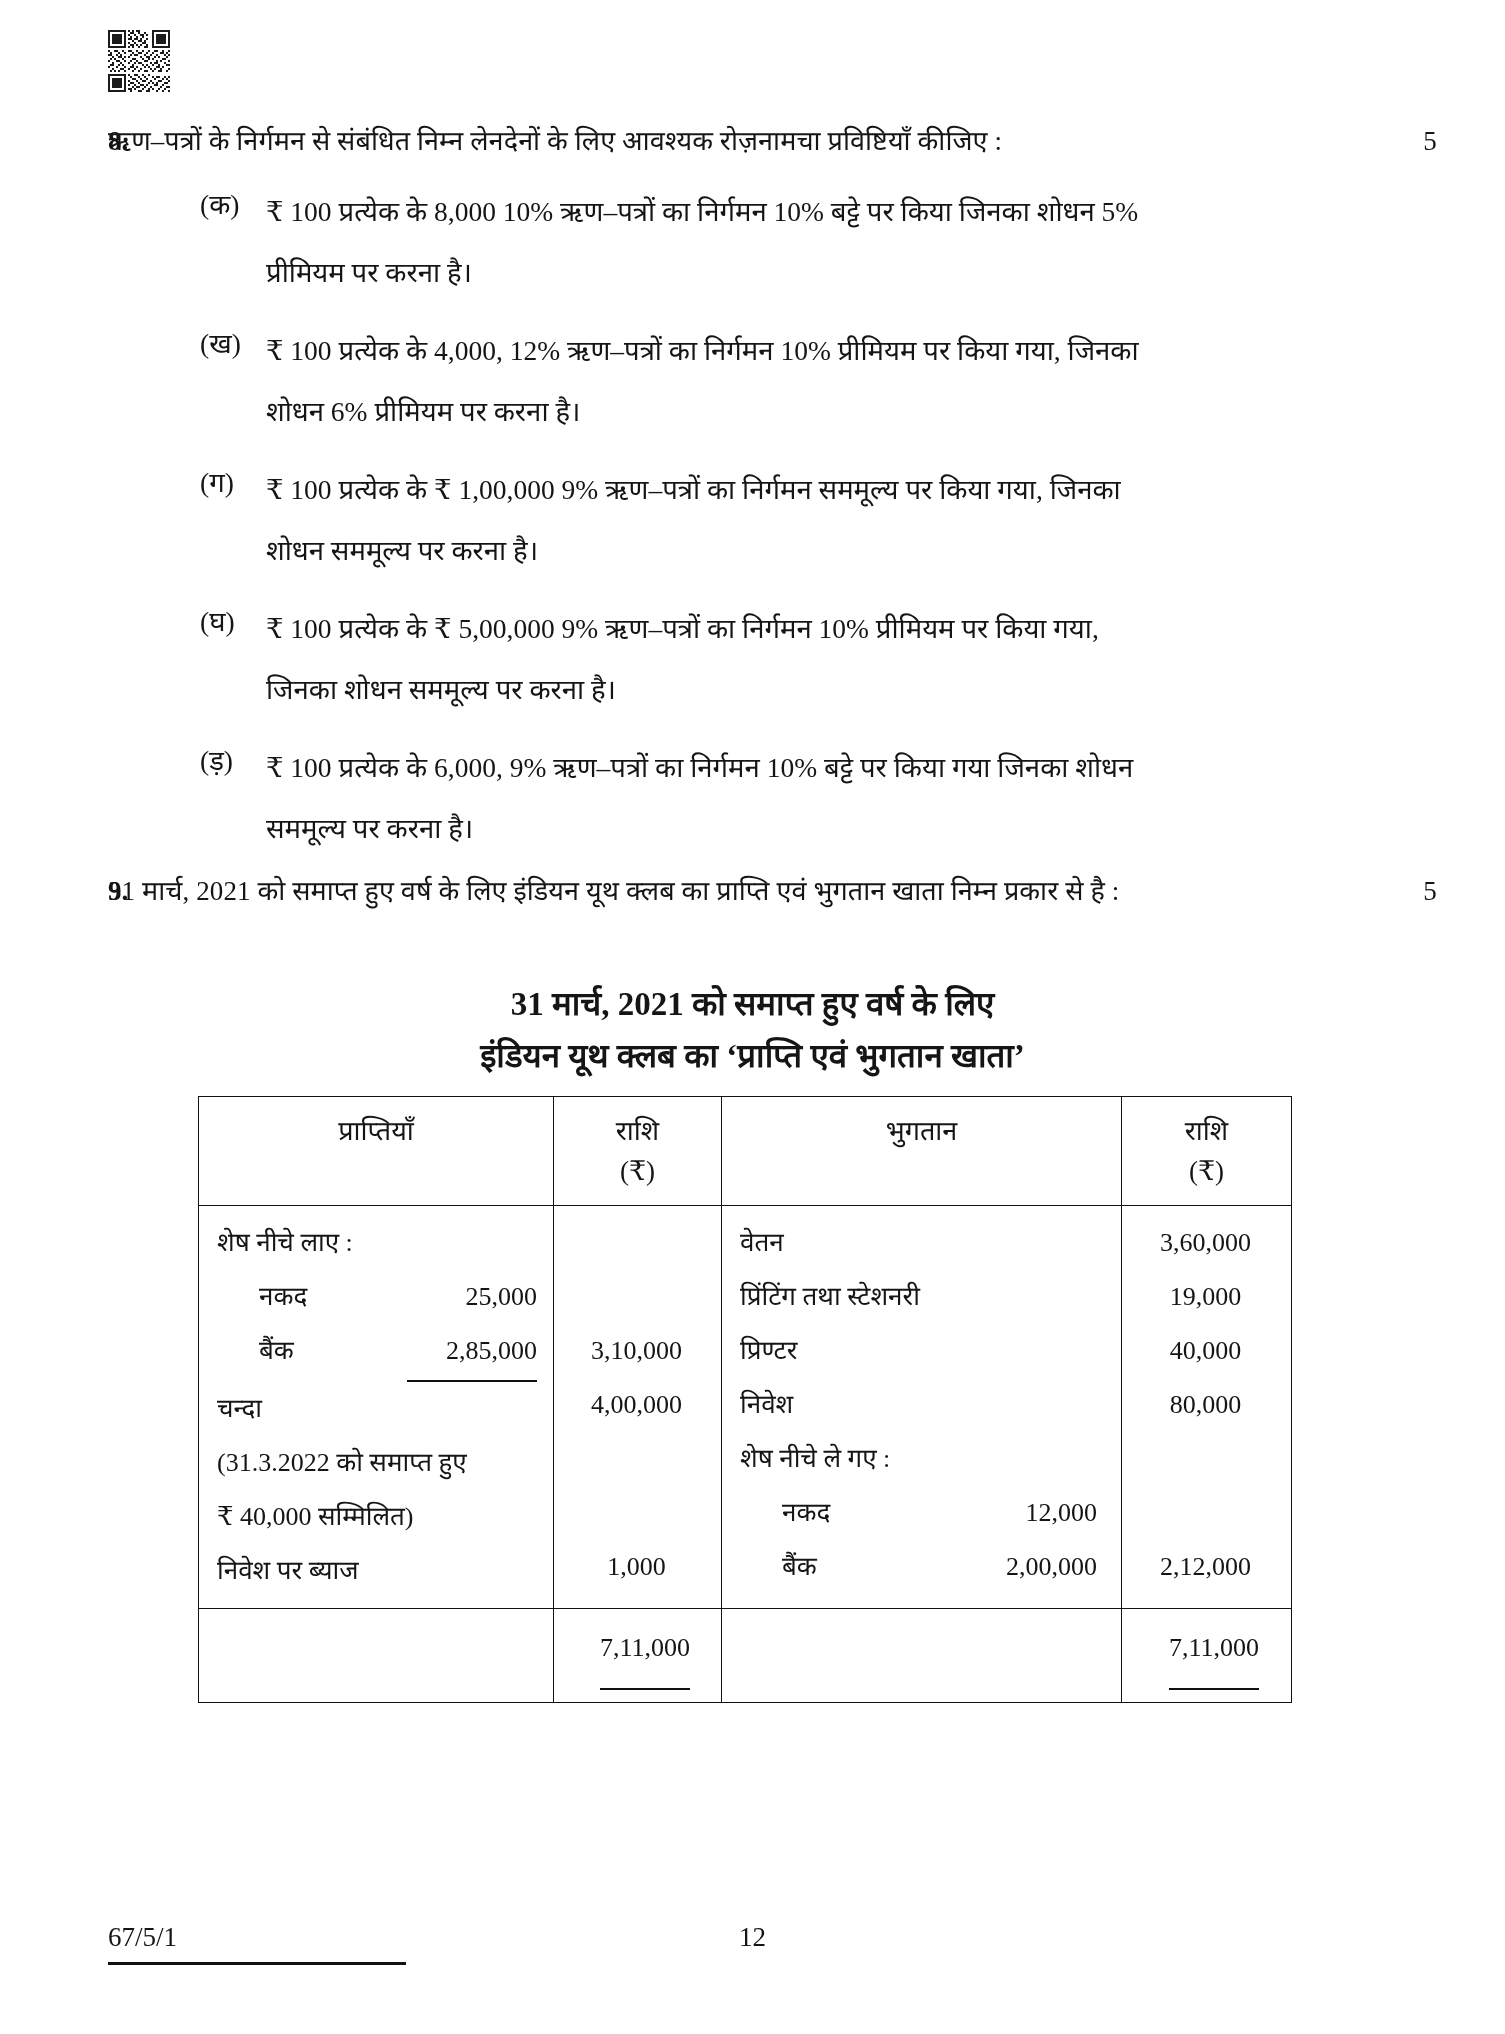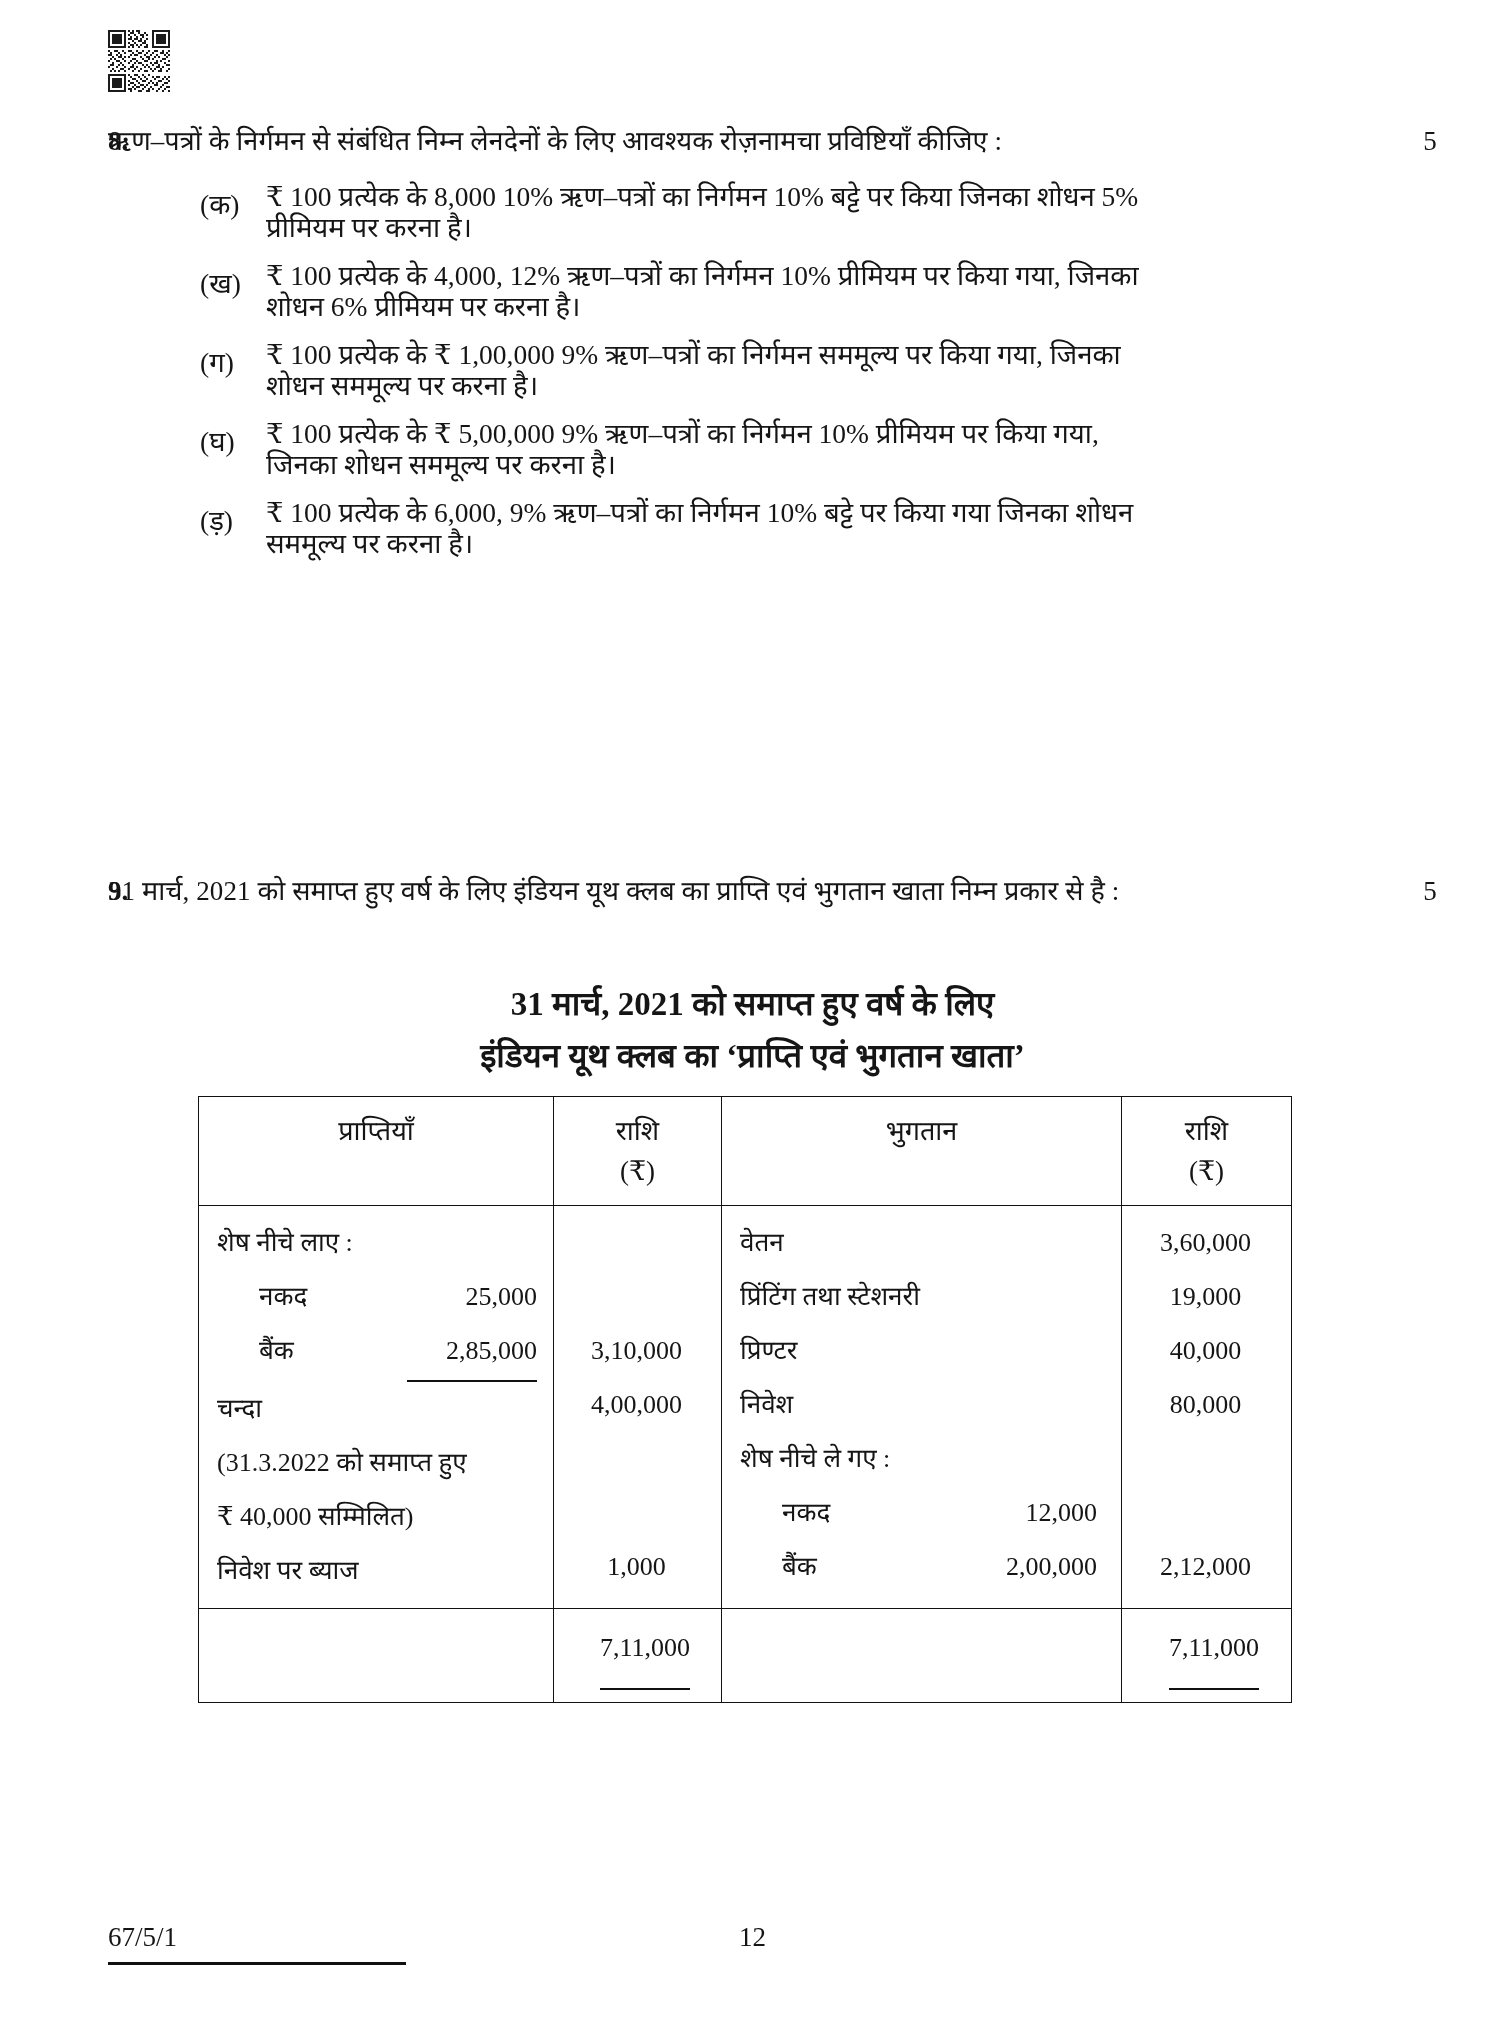--- a/index.html
+++ b/index.html
@@ -88,21 +88,21 @@
   .sub-label {
     flex: 0 0 66px;
     width: 66px;
     font-size: 27.5px;
     line-height: 47px;
     text-align: left;
   }
   .sub-text {
     flex: 1 1 auto;
     font-size: 27.5px;
-    line-height: 31px;
+    line-height: 61px;
     max-width: 905px;
   }
 
   
   .acct-title {
     position: absolute;
     left: 0;
     width: 1505px;
     text-align: center;
     font-weight: bold;

